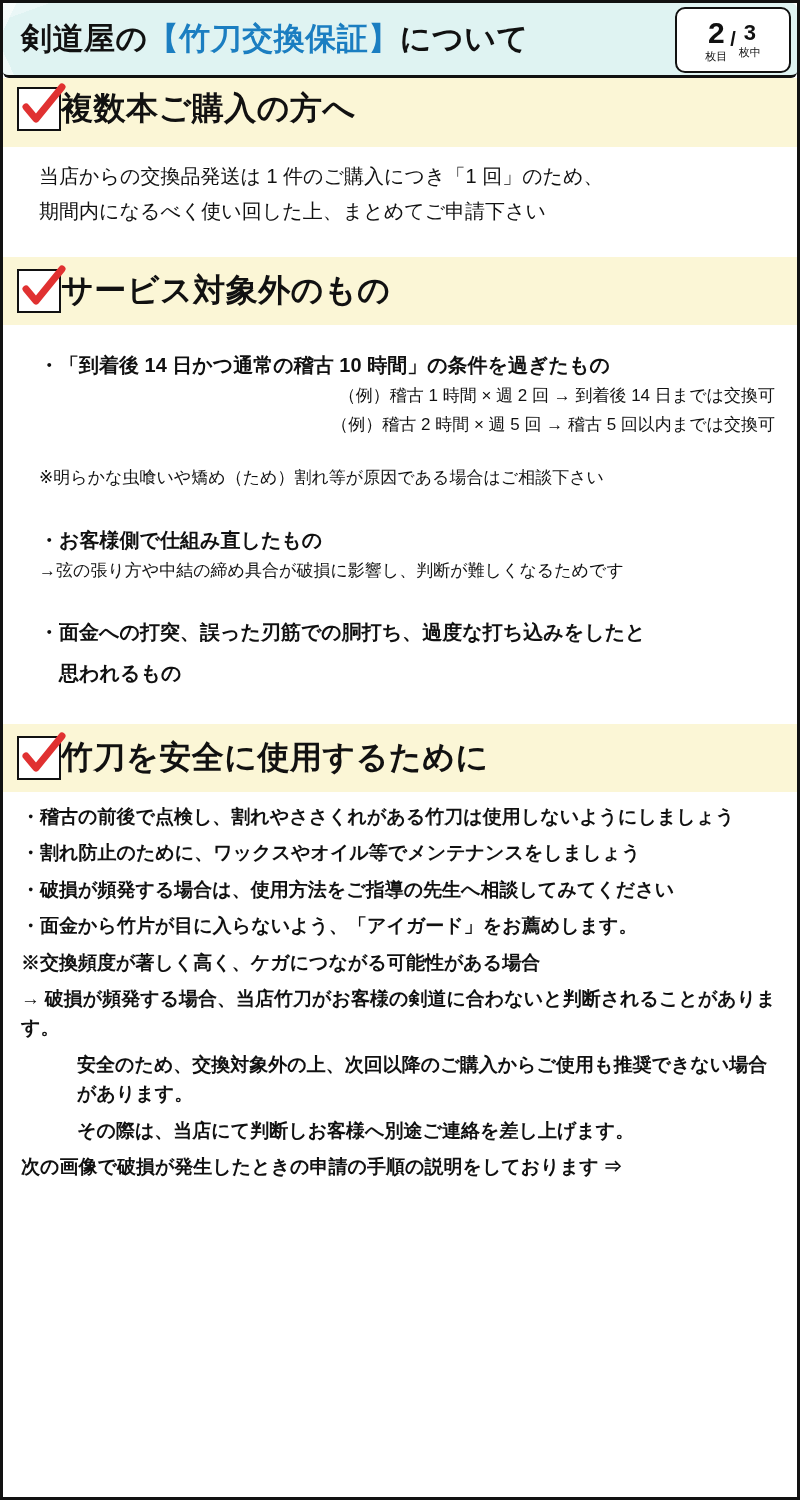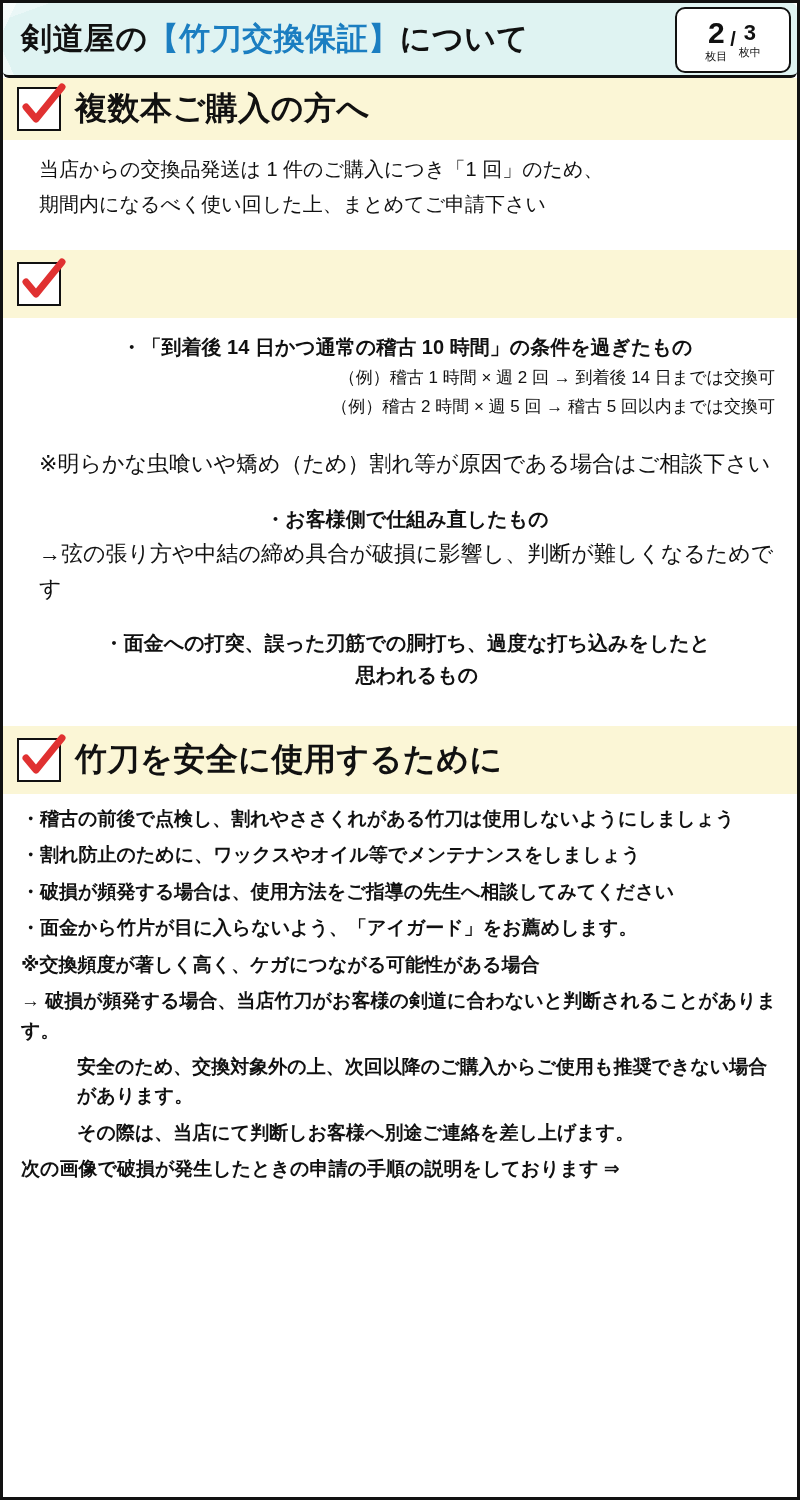--- a/index.html
+++ b/index.html
@@ -57,22 +57,21 @@
   }
   .pagebadge .big{font-size:30px;font-weight:bold;line-height:1;}
   .pagebadge .slash{font-size:20px;font-weight:bold;padding-bottom:2px;}
   .pagebadge .col{display:flex;flex-direction:column;align-items:center;line-height:1;}
   .pagebadge .col .unit{font-size:11px;margin-top:3px;}
 
   
   .sec-head{
     background:#fbf6d6;
     display:flex;align-items:flex-start;
-    padding:9px 0 9px 14px;
-    gap:14px;
+    padding:9px 0 16px 14px;
   }
   .sec-head.tall{padding-top:12px;padding-bottom:12px;}
   .sec-head h2{
     margin:0;
     font-size:32px;
     font-weight:bold;
     letter-spacing:.5px;
   }
   .check{
     width:44px;height:44px;
@@ -81,30 +80,30 @@
     border:2px solid #111;
     background:#fff;
     box-sizing:border-box;
   }
   .check svg{position:absolute;left:-5px;top:-12px;}
 
   
   .block{padding:14px 22px 4px 36px;}
   .line{font-size:20px;line-height:1.55;margin:0 0 4px 0;}
   .bullet{
-    font-size:20px;font-weight:bold;line-height:1.5;margin:0 0 2px 0;text-align:center;
+    font-size:20px;font-weight:bold;line-height:1.5;margin:11px 0 2px 0;
   }
   .sub{
     font-size:17px;line-height:1.6;margin:0 0 2px 26px;text-align:right;
   }
-  .note{font-size:22px;line-height:1.6;margin:2px 0 0 0;}
+  .note{font-size:17px;line-height:1.6;margin:2px 0 0 0;}
   .gap-m{height:22px;}
   .gap-l{height:30px;}
 
-  .safety-list{padding:10px 18px 0 18px;}
+  .safety-list{padding:10px 18px 0 18px;font-family:Liberation Serif, serif;}
   .safety-list p{
     font-size:19px;font-weight:bold;line-height:1.55;margin:0 0 7px 0;
   }
   .warn{
     font-size:19px;font-weight:bold;margin:14px 0 6px 18px;
   }
   .warn-sub{
     font-size:16px;line-height:1.65;margin:0 0 2px 42px;
   }
   .footer-note{
@@ -149,20 +148,21 @@
     <p class="line">期間内になるべく使い回した上、まとめてご申請下さい</p>
   </div>
   <div class="gap-m"></div>
 
   <div class="sec-head tall">
     <span class="check">
       <svg width="56" height="56" viewBox="0 0 56 56">
         <path d="M12 30 L22 42 L48 10" fill="none" stroke="#e03131" stroke-width="7" stroke-linecap="round" stroke-linejoin="round"></path>
       </svg>
     </span>
+    <h2>サービス対象外のもの</h2>
   </div>
   <div class="block">
     <p class="bullet">・「到着後 14 日かつ通常の稽古 10 時間」の条件を過ぎたもの</p>
     <p class="sub">（例）稽古 1 時間 × 週 2 回 → 到着後 14 日までは交換可</p>
     <p class="sub">（例）稽古 2 時間 × 週 5 回 → 稽古 5 回以内までは交換可</p>
     <div class="gap-m"></div>
     <p class="note">※明らかな虫喰いや矯め（ため）割れ等が原因である場合はご相談下さい</p>
     <div class="gap-m"></div>
     <p class="bullet">・お客様側で仕組み直したもの</p>
     <p class="note">→弦の張り方や中結の締め具合が破損に影響し、判断が難しくなるためです</p>

